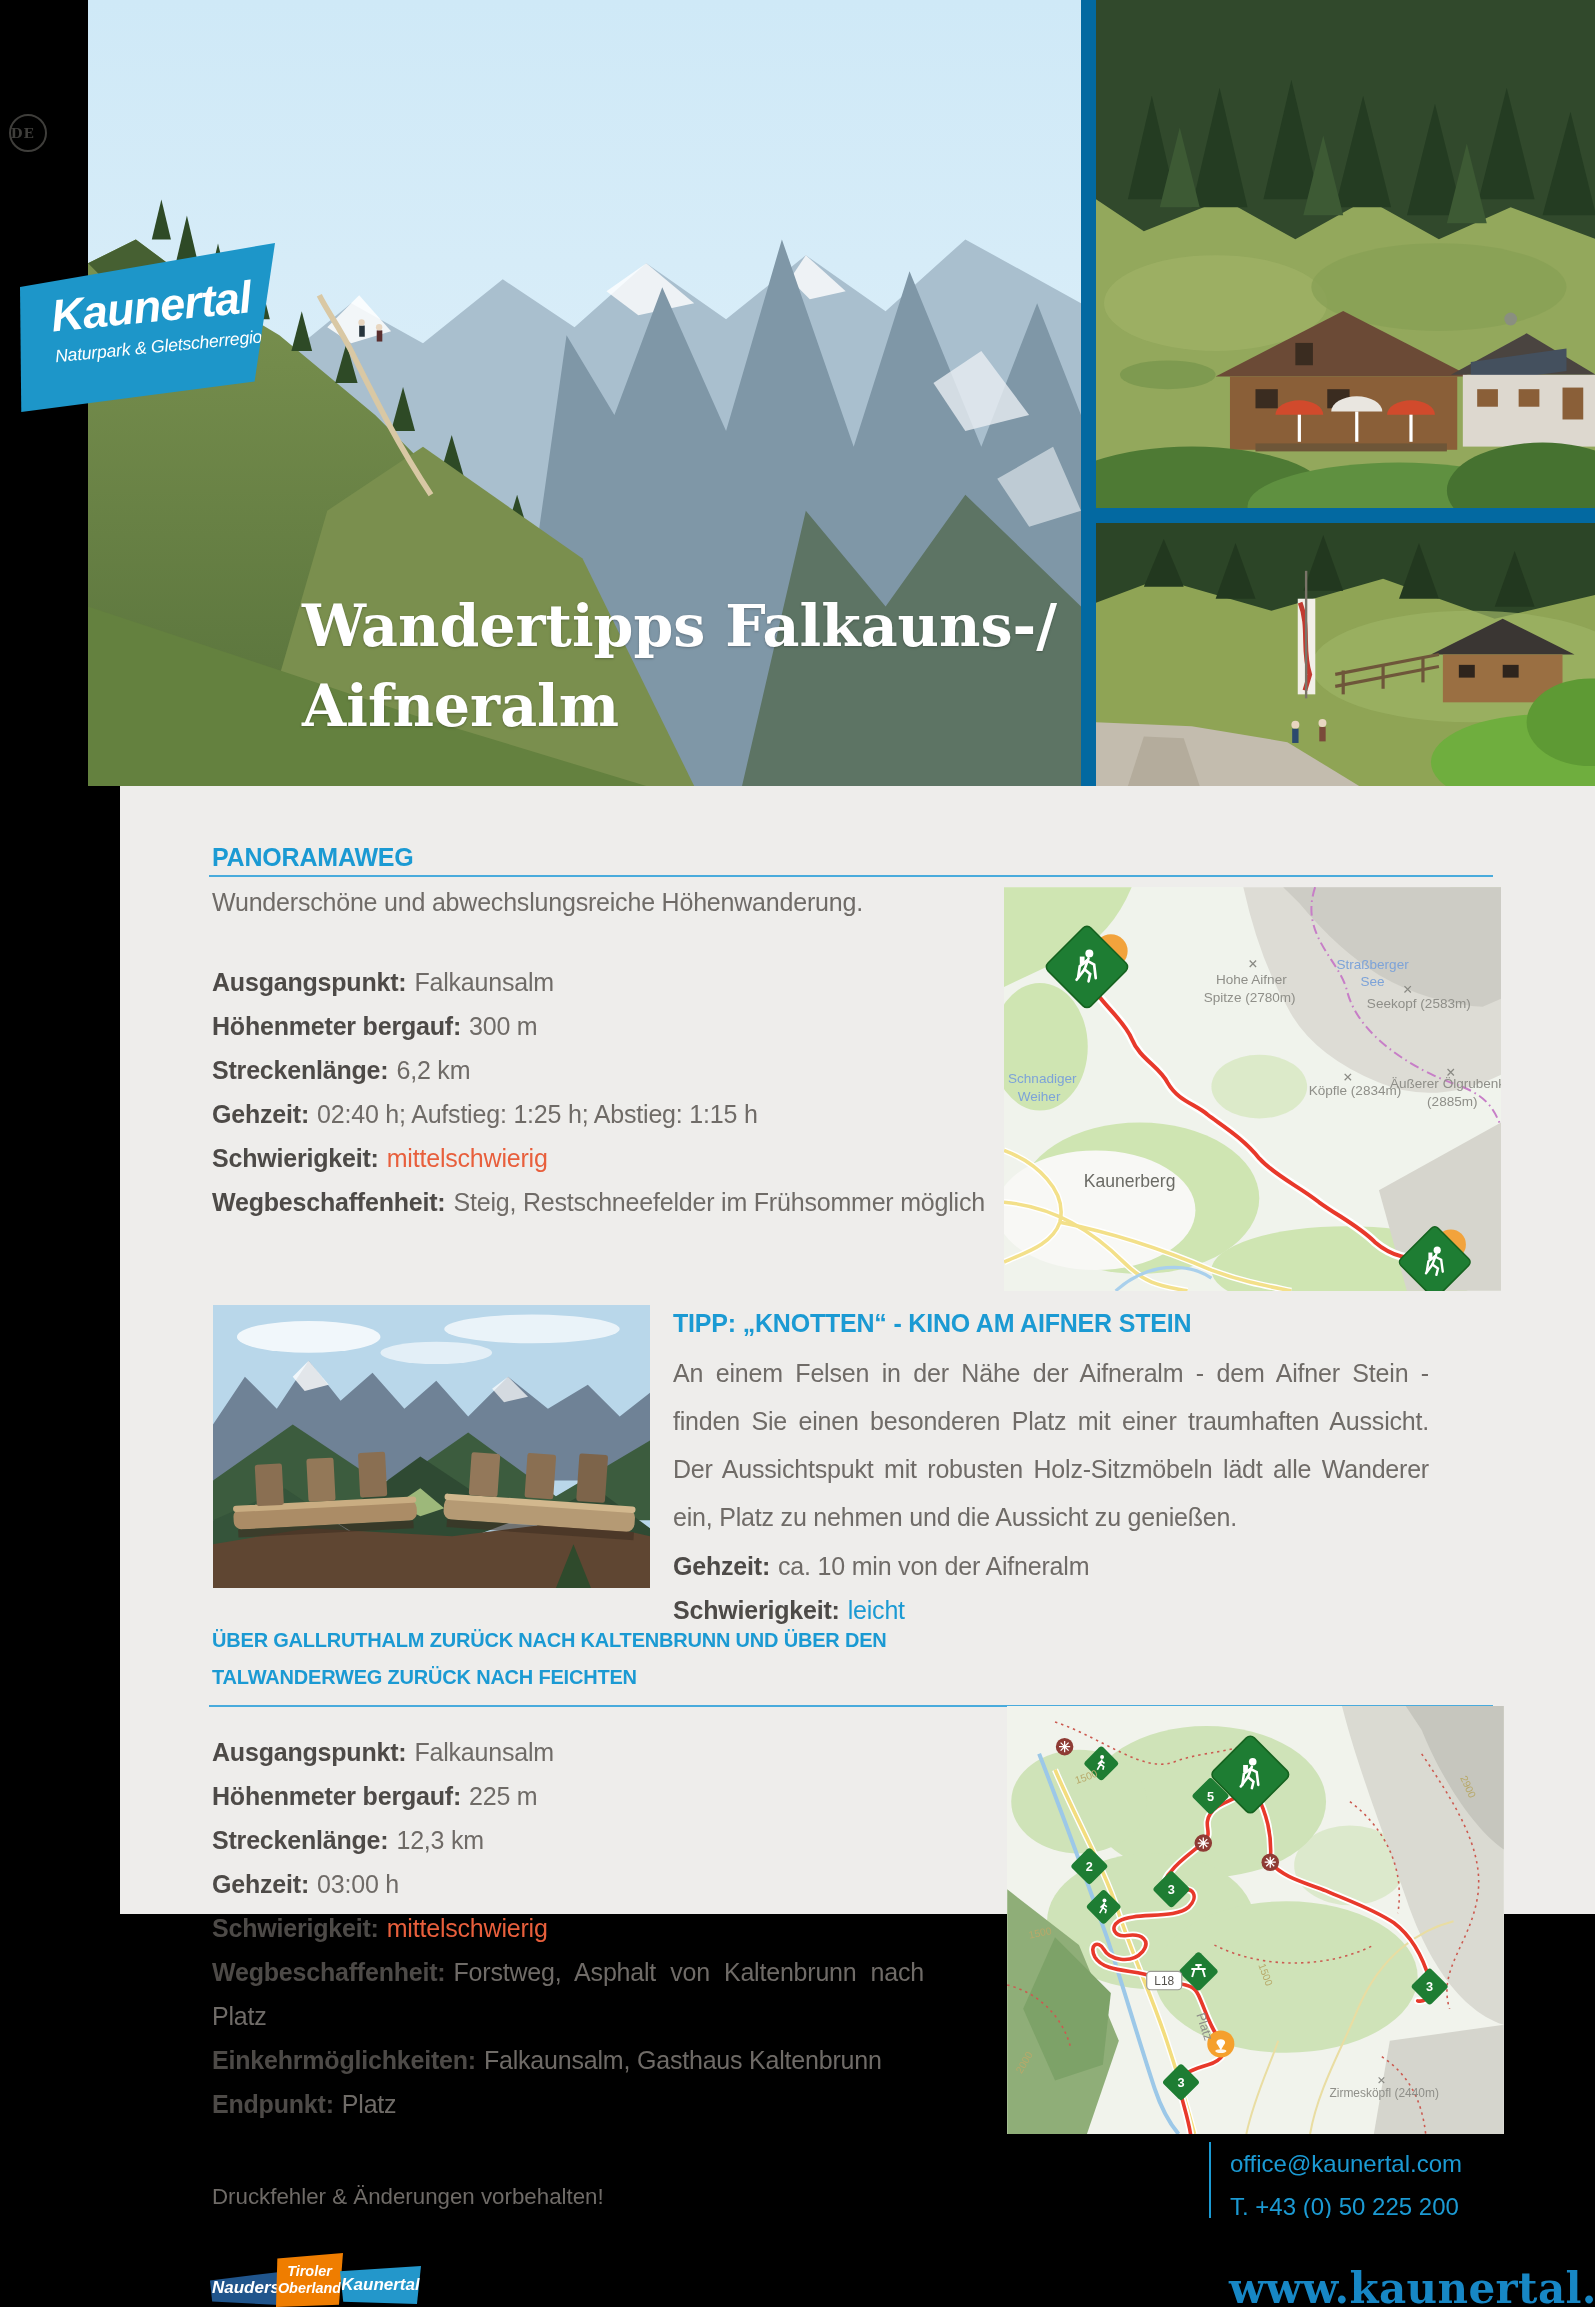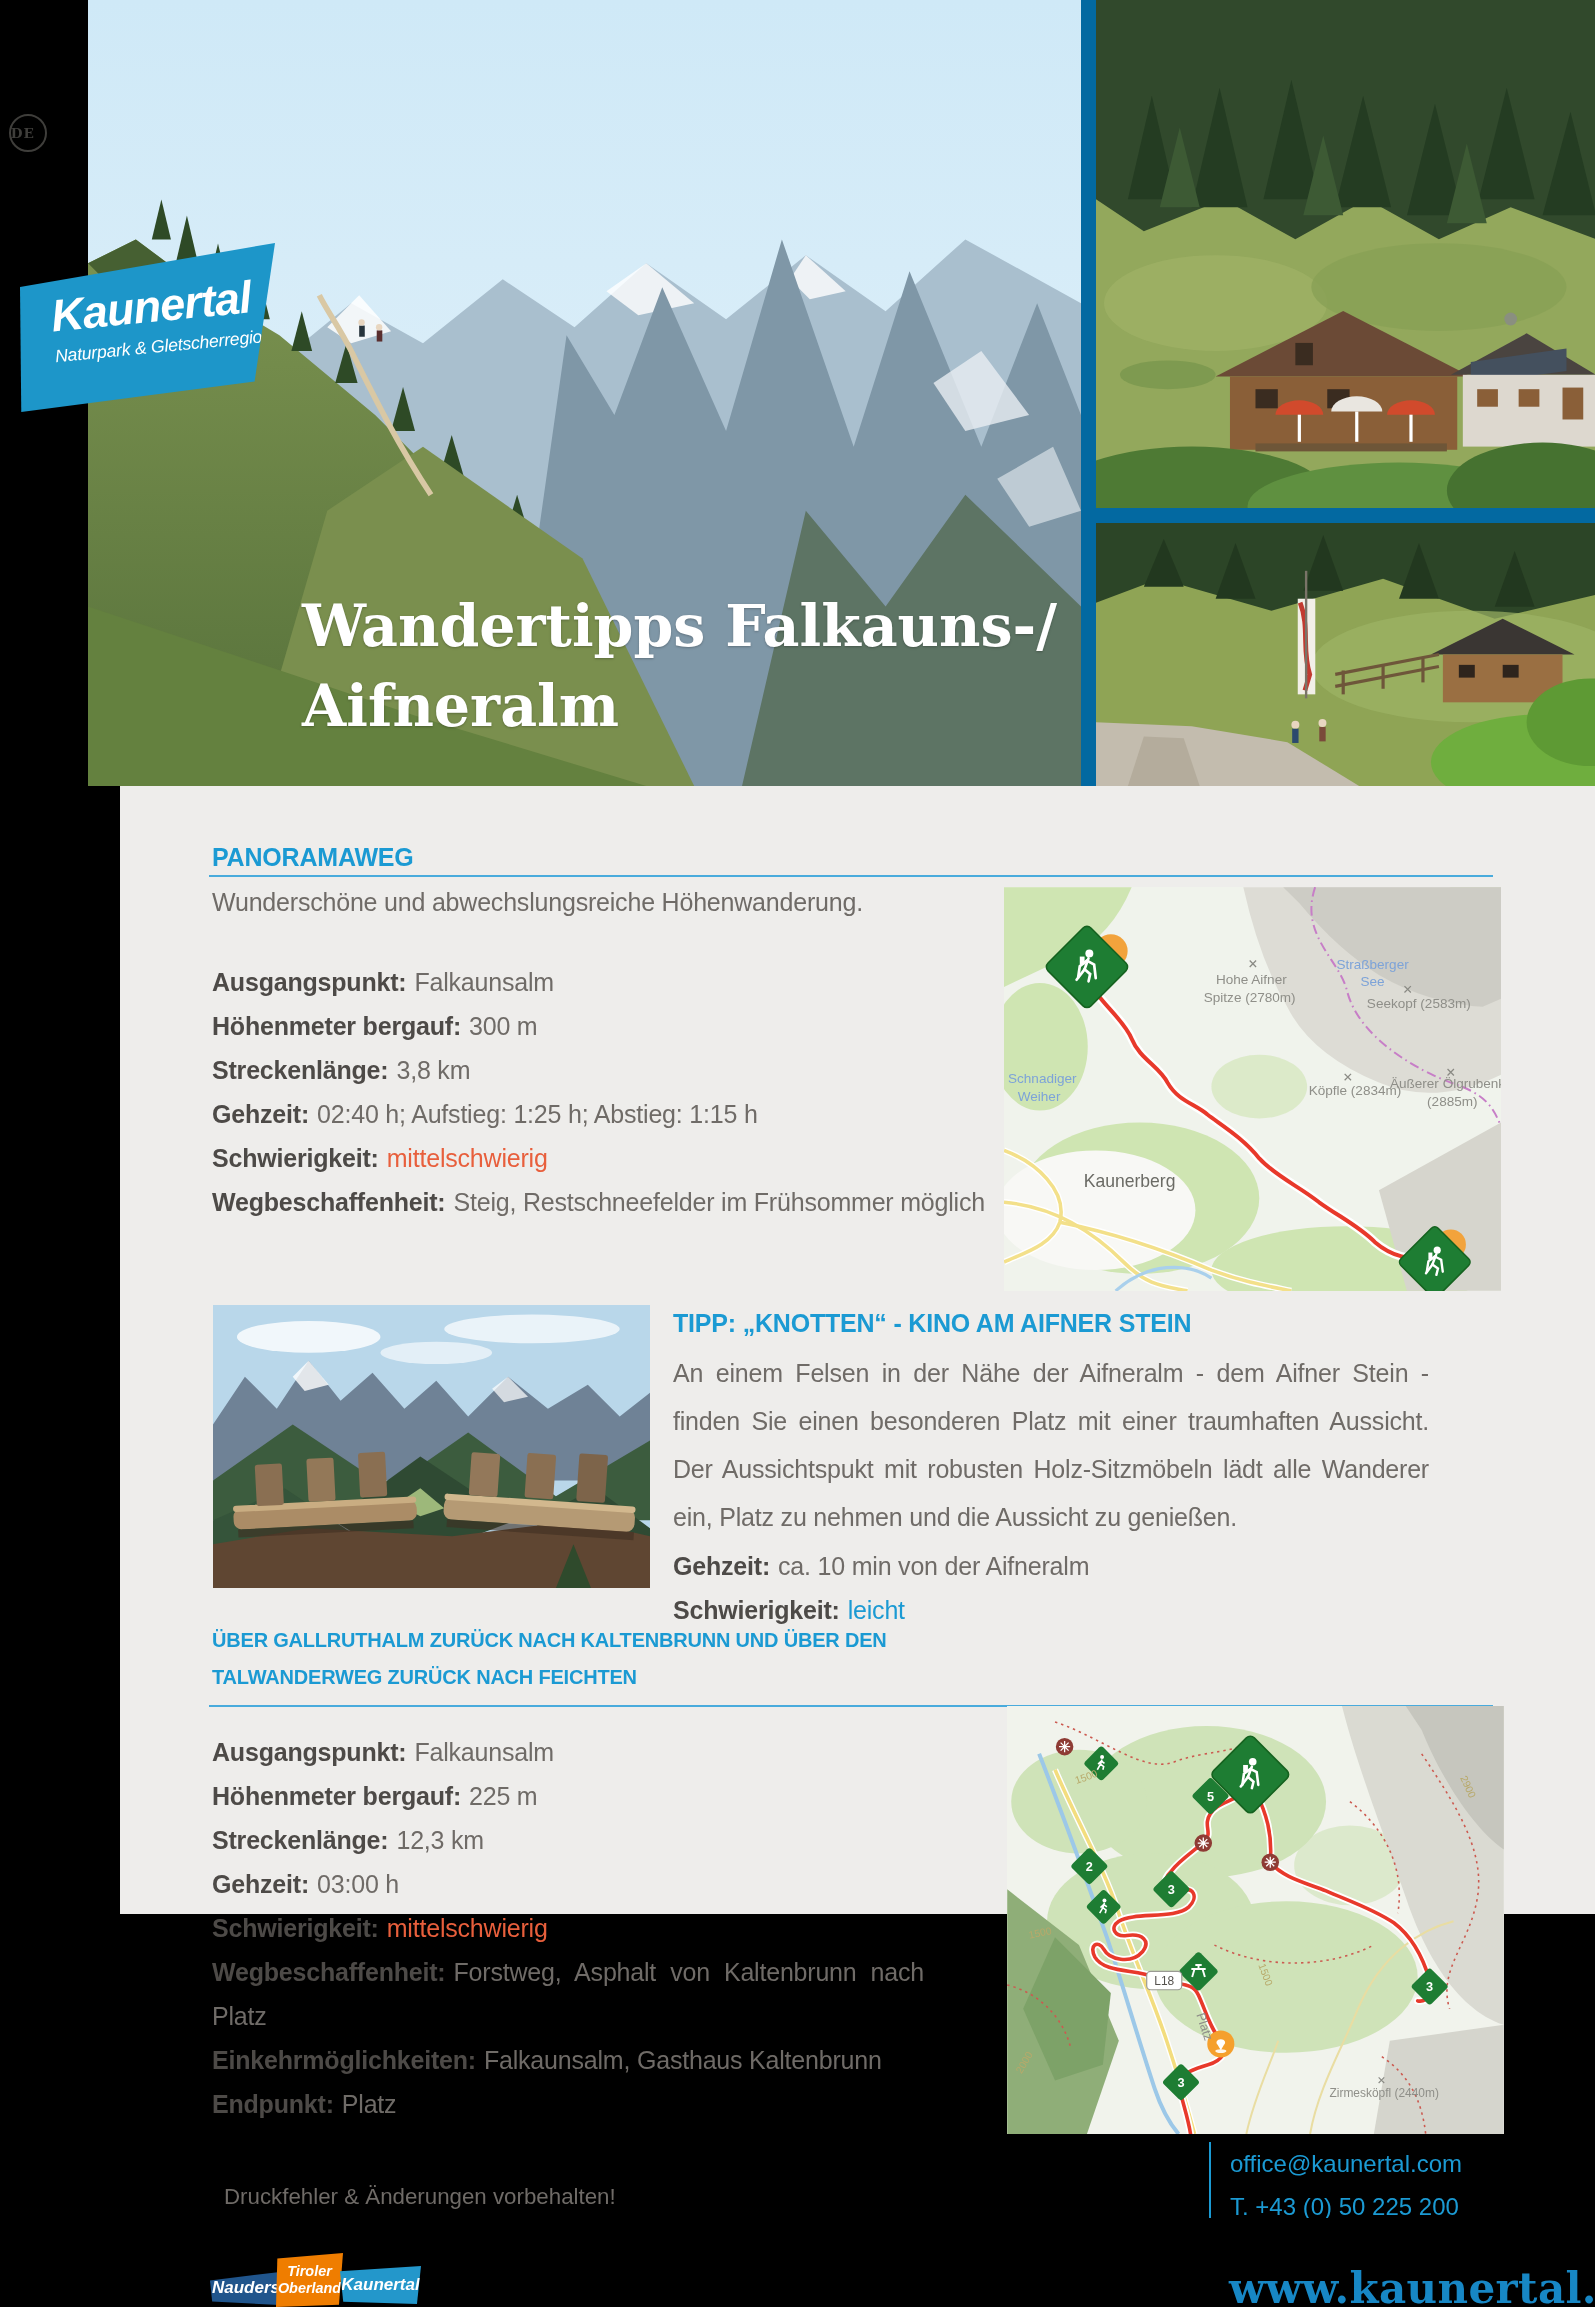--- a/index.html
+++ b/index.html
@@ -51,21 +51,21 @@
 
   .tip{position:absolute;left:553px;top:523px;width:756px;}
   .tip-head{color:#1b9ad3;font-size:25px;font-weight:bold;letter-spacing:-0.2px;}
   .tip-body{margin-top:11.2px;font-size:25px;line-height:48px;color:#6f6b67;text-align:justify;letter-spacing:-0.2px;}
   .tip-rows{margin-top:3.2px;font-size:25px;color:#6f6b67;letter-spacing:-0.2px;}
   .tip-rows .drow{line-height:44px;}
 
   .heading2{position:absolute;left:92px;top:836px;width:997px;color:#1b9ad3;font-size:20px;
             font-weight:bold;line-height:37px;letter-spacing:-0.2px;}
 
-  .disclaimer{position:absolute;left:104px;top:1398px;font-size:22.3px;color:#6f6b67;}
+  .disclaimer{position:absolute;left:92px;top:1398px;font-size:22.3px;color:#6f6b67;}
   .contact{position:absolute;left:1089px;top:1356px;border-left:2.4px solid #1b9ad3;padding-left:19px;
            color:#1b9ad3;font-size:24px;line-height:43px;}
 
   
   .footer{position:absolute;left:0;top:2218px;width:1595px;height:89px;background:#000;}
   .flogo{position:absolute;color:#fff;font-style:italic;font-weight:bold;display:flex;
          align-items:center;justify-content:center;text-align:center;}
   .flogo-nauders{left:210px;top:53px;width:72px;height:34px;background:#20558c;font-size:17px;
                  clip-path:polygon(0% 28%,100% 2%,96% 100%,3% 90%);}
   .flogo-tiroler{left:276px;top:35px;width:67px;height:54px;background:#ef7d00;font-size:14.4px;line-height:17px;
@@ -259,21 +259,21 @@
 
   <div class="content">
 
     <div class="sec-head" style="top:57px;">PANORAMAWEG</div>
     <div class="rule" style="top:89px;"></div>
     <div class="intro">Wunderschöne und abwechslungsreiche Höhenwanderung.</div>
 
     <div class="details" style="top:174px;">
       <div class="drow"><span class="lbl">Ausgangspunkt:</span><span>Falkaunsalm</span></div>
       <div class="drow"><span class="lbl">Höhenmeter bergauf:</span><span>300 m</span></div>
-      <div class="drow"><span class="lbl">Streckenlänge:</span><span>3,8 km</span></div>
+      <div class="drow"><span class="lbl">Streckenlänge:</span><span>6,2 km</span></div>
       <div class="drow"><span class="lbl">Gehzeit:</span><span>02:40 h; Aufstieg: 1:25 h; Abstieg: 1:15 h</span></div>
       <div class="drow"><span class="lbl">Schwierigkeit:</span><span class="val-medium">mittelschwierig</span></div>
       <div class="drow"><span class="lbl">Wegbeschaffenheit:</span><span>Steig, Restschneefelder im Frühsommer möglich</span></div>
     </div>
 
     <div class="map-frame" style="left:884px;top:101px;width:497px;height:404px;">
       <svg viewBox="0 0 623 506">
         <rect width="623" height="506" fill="#f0f3ec"></rect>
         <g fill="#cfe5b2">
           <path d="M0,0 H160 Q135,60 85,85 L0,125 Z"></path>

